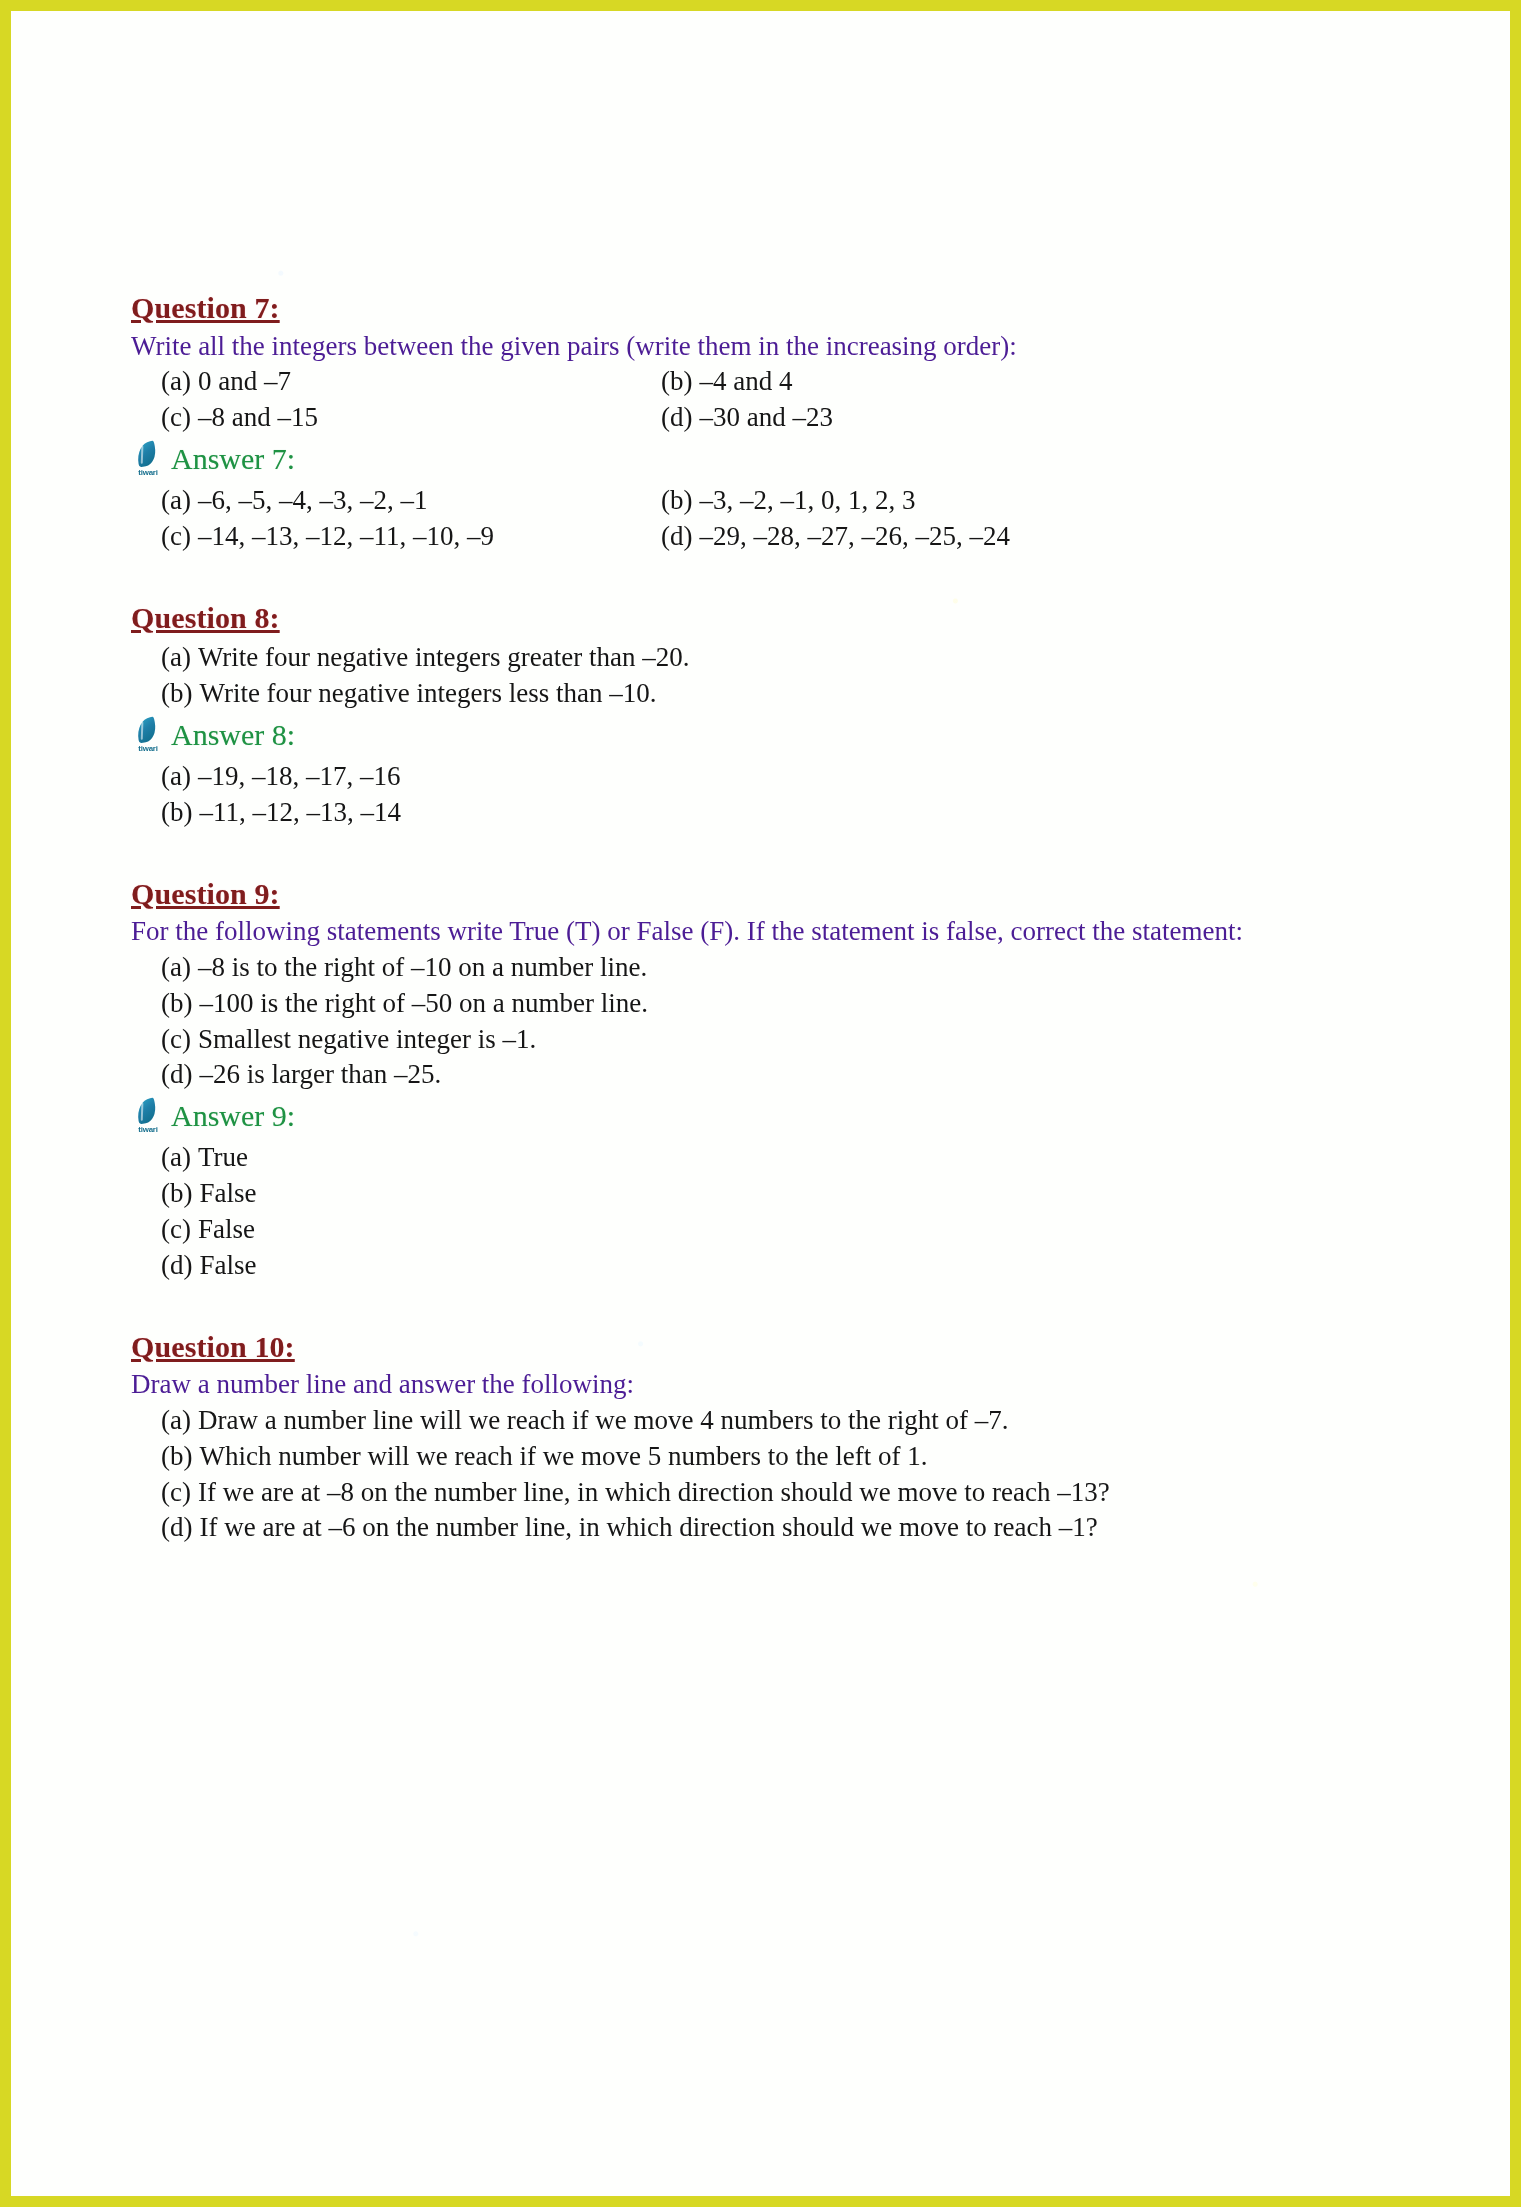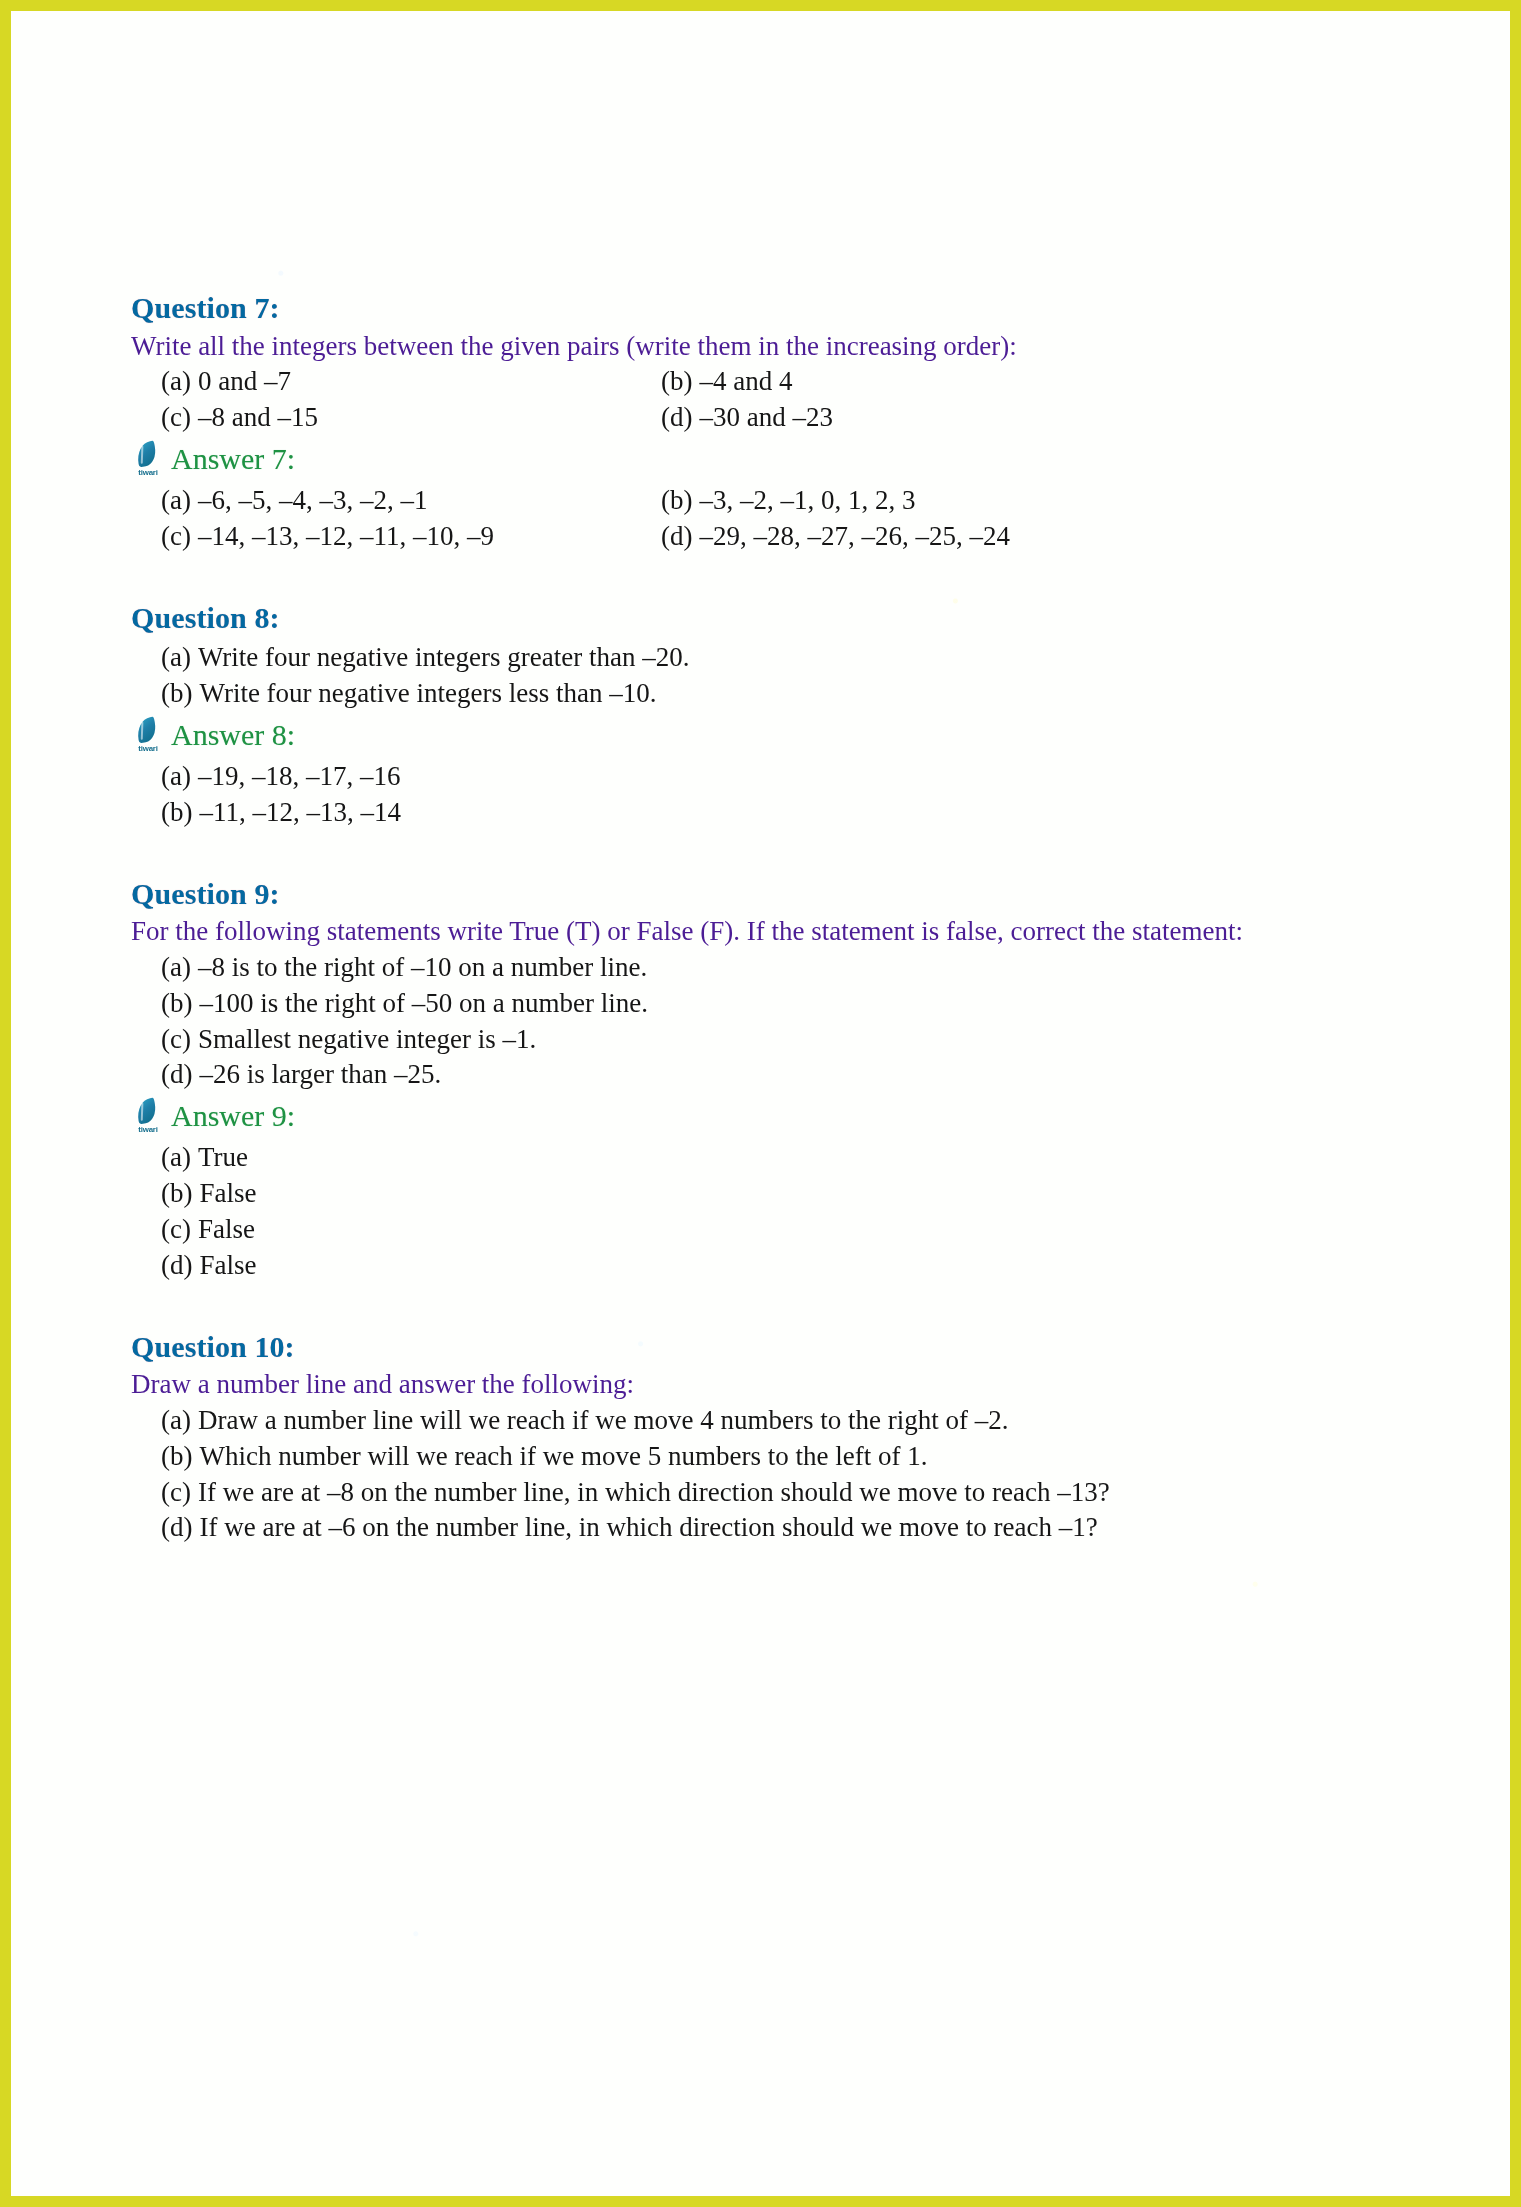--- a/index.html
+++ b/index.html
@@ -48,27 +48,28 @@
   #content {
     position: absolute;
     left: 120px;
     top: 280px;
     width: 1280px;
   }
 
   .block { margin-bottom: 0; }
 
   .q-heading {
-    color: #0369a1;
+    color: #7f1d1d;
     font-weight: bold;
     font-size: 30px;
     line-height: 1.12;
     letter-spacing: .1px;
     margin: 0 0 6px 0;
     text-shadow: 0 0 1px rgba(244,39,76,.35);
+    text-decoration: underline;
   }
 
   .a-heading {
     display: flex;
     align-items: flex-start;
     gap: 6px;
     margin: 6px 0 4px 0;
   }
   .a-heading .a-text {
     color: #1e9243;
@@ -314,21 +315,21 @@
 
       <div class="gap-lg"></div>
 
       <div class="block">
         <div class="q-heading">Question 10:</div>
         <div class="para">Draw a number line and answer the following:</div>
 
         <div class="list">
           <div class="item">
             <span class="lbl">(a)</span>
-            <span class="txt">Draw a number line will we reach if we move 4 numbers to the right of –2.</span>
+            <span class="txt">Draw a number line will we reach if we move 4 numbers to the right of –7.</span>
           </div>
           <div class="item">
             <span class="lbl">(b)</span>
             <span class="txt">Which number will we reach if we move 5 numbers to the left of 1.</span>
           </div>
           <div class="item">
             <span class="lbl">(c)</span>
             <span class="txt">If we are at –8 on the number line, in which direction should we move to reach –13?</span>
           </div>
           <div class="item">

